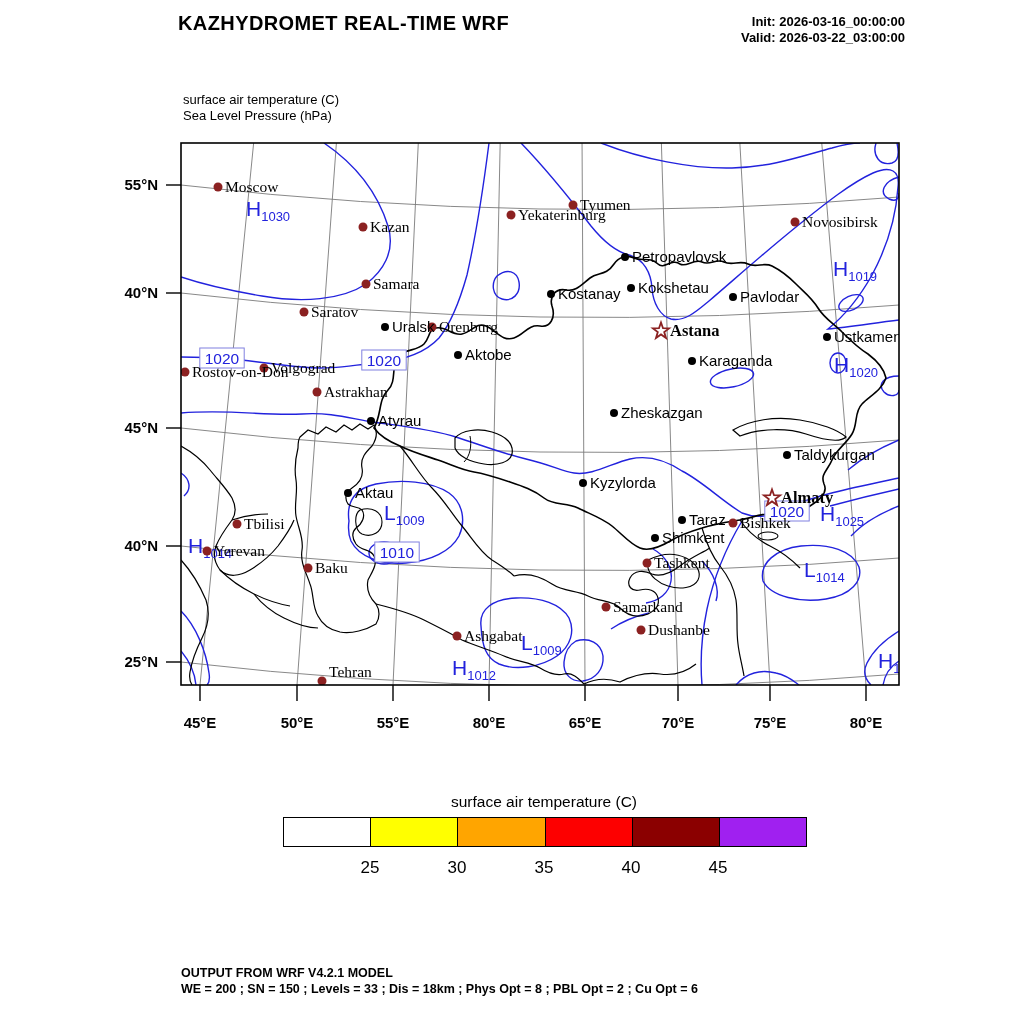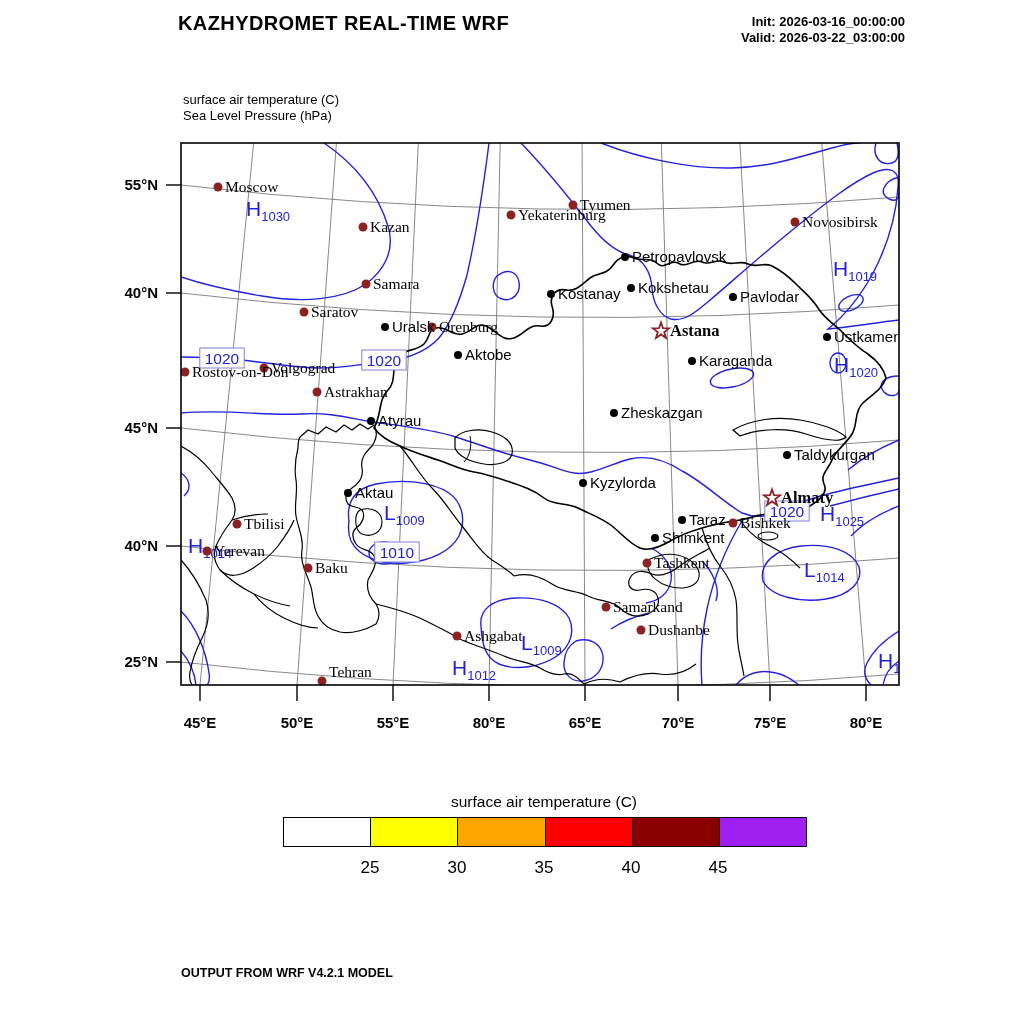--- a/index.html
+++ b/index.html
@@ -229,20 +229,21 @@
       <div class="seg" style="background: rgb(255, 255, 255);"></div>
       <div class="seg" style="background: rgb(255, 255, 0);"></div>
       <div class="seg" style="background: rgb(255, 165, 0);"></div>
       <div class="seg" style="background: rgb(253, 0, 0);"></div>
       <div class="seg" style="background: rgb(139, 0, 0);"></div>
       <div class="seg" style="background: rgb(160, 32, 240);"></div>
     </div>
   <div id="cbar-ticks"></div>
 
   <div class="abs" id="footer1">OUTPUT FROM WRF V4.2.1 MODEL</div>
+  <div class="abs" id="footer2">WE = 200 ; SN = 150 ; Levels = 33 ; Dis = 18km ; Phys Opt = 8 ; PBL Opt = 2 ; Cu Opt = 6</div>
 <div class="x-lab" style="left: 168px;">45°E</div>
     <div class="x-lab" style="left: 265px;">50°E</div>
     <div class="x-lab" style="left: 361px;">55°E</div>
     <div class="x-lab" style="left: 457px;">80°E</div>
     <div class="x-lab" style="left: 553px;">65°E</div>
     <div class="x-lab" style="left: 646px;">70°E</div>
     <div class="x-lab" style="left: 738px;">75°E</div>
     <div class="x-lab" style="left: 834px;">80°E</div>
     <div class="y-lab" style="top: 176px;">55°N</div>
     <div class="y-lab" style="top: 284px;">40°N</div>

